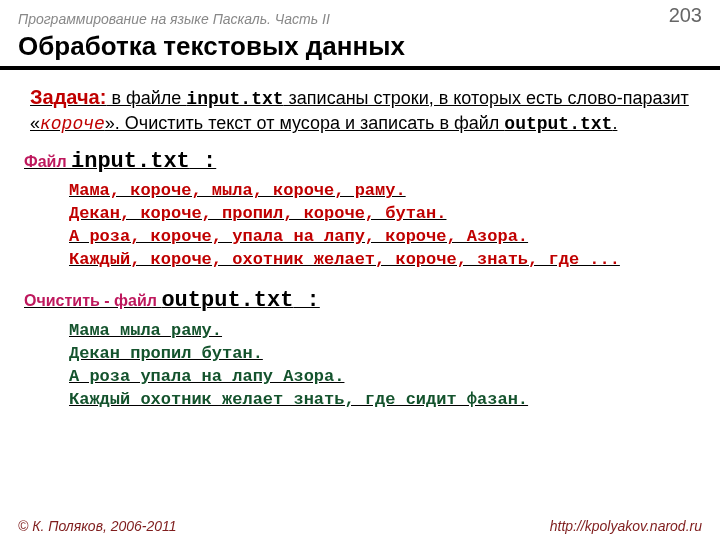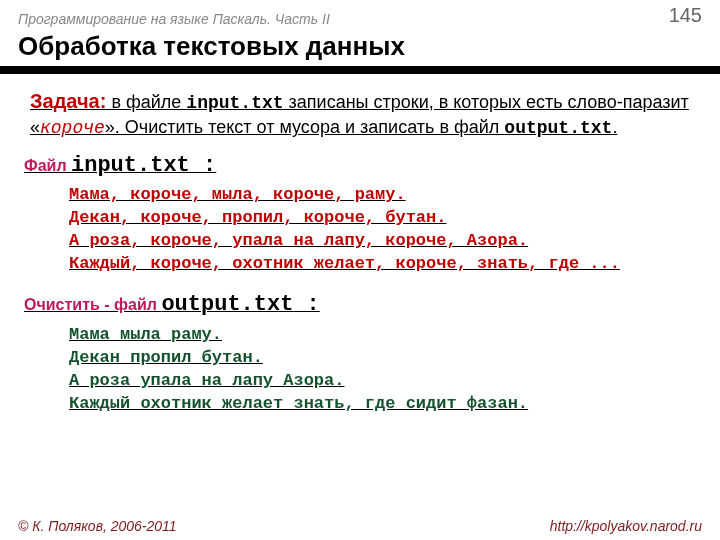--- a/index.html
+++ b/index.html
@@ -24,21 +24,21 @@
   }
   .pagenum {
     font-style: normal;
     font-size: 20px;
     color: #666;
   }
   .title {
     font-size: 26px;
     font-weight: bold;
     padding: 2px 18px 4px 18px;
-    border-bottom: 8px solid #000000;
+    border-bottom: 4px solid #000000;
     margin-bottom: 14px;
   }
   .content {
     padding: 0 24px;
     font-size: 18px;
     line-height: 1.35;
     text-decoration: underline;
   }
   .task-label {
     color: #c00000;
@@ -86,21 +86,21 @@
     font-size: 14px;
   }
   .section { margin-bottom: 10px; }
   .task-body { padding-left: 6px; }
 </style>
 </head>
 <body>
 
 <div class="header">
   <span>Программирование на языке Паскаль. Часть II</span>
-  <span class="pagenum">145</span>
+  <span class="pagenum">203</span>
 </div>
 
 <div class="title">Обработка текстовых данных</div>
 
 <div class="content">
 
   <div class="section task-body">
     <span class="task-label">Задача:</span><span> в файле </span><span class="mono-inline">input.txt</span><span> записаны строки, в которых есть слово-паразит «</span><span class="mono-red">короче</span><span>». Очистить текст от мусора и записать в файл </span><span class="mono-inline">output.txt</span><span>.</span>
   </div>
 

